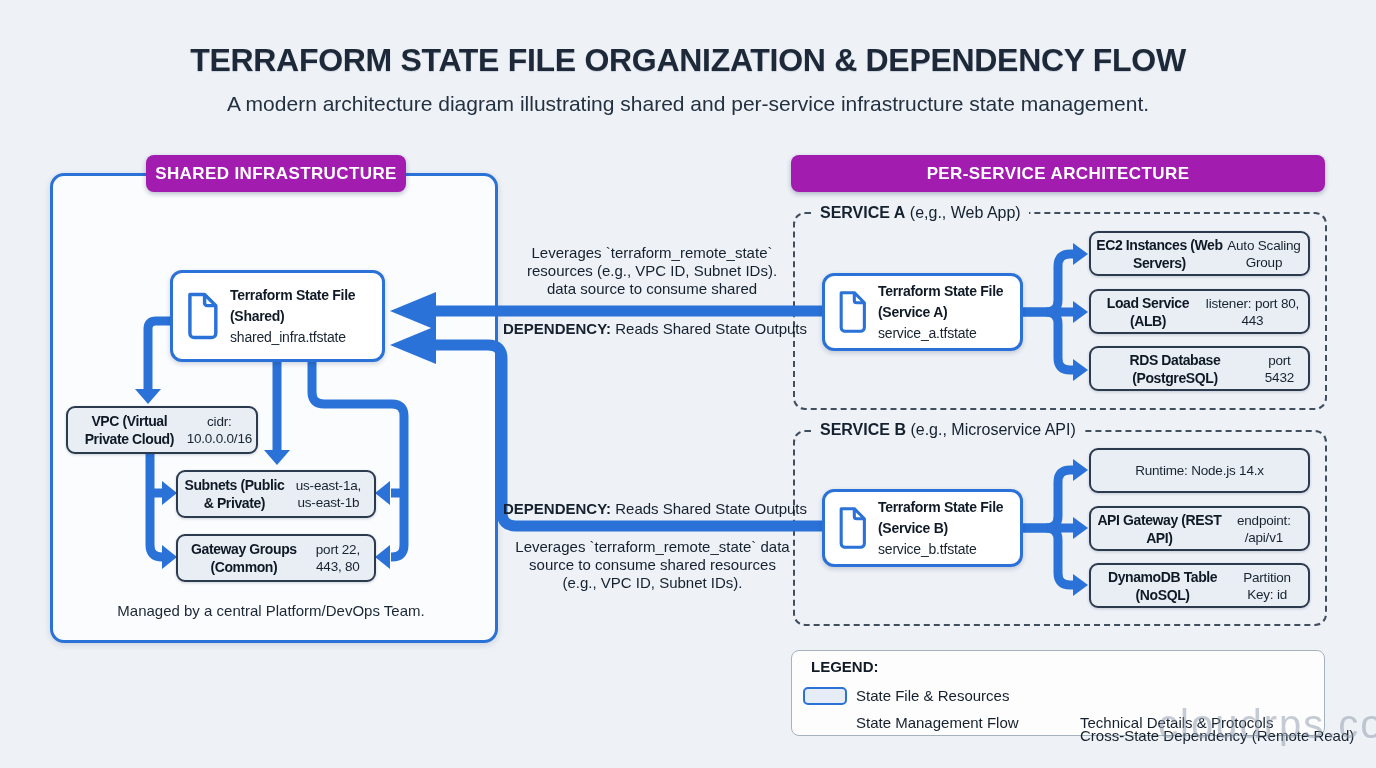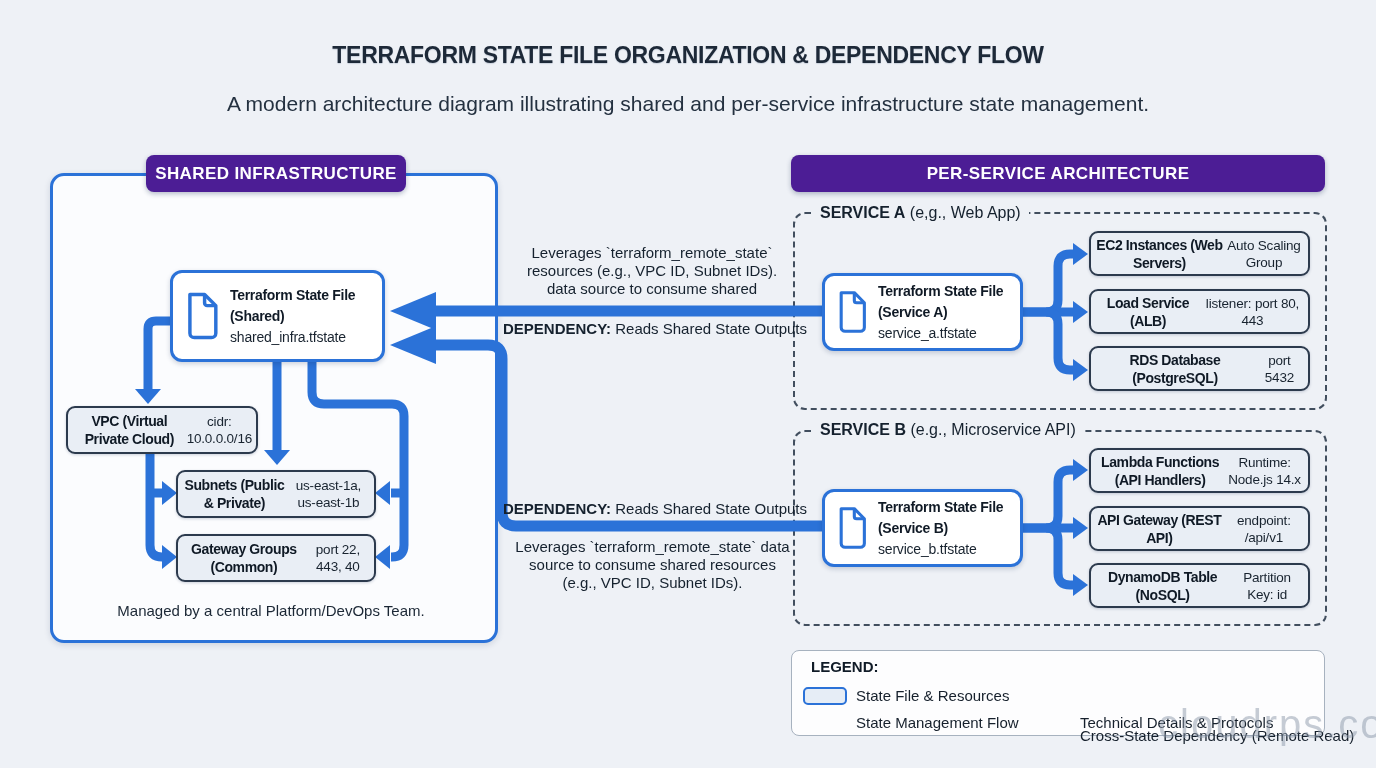--- a/index.html
+++ b/index.html
@@ -6,35 +6,35 @@
   body{
     width:1376px;height:768px;position:relative;overflow:hidden;
     background:#eef1f6;
     font-family:"Liberation Sans","DejaVu Sans",sans-serif;
     color:#15212e;
   }
   .abs{position:absolute;}
   
   .title{
     top:42px;left:0;width:100%;text-align:center;
-    font-size:23px;font-weight:bold;letter-spacing:-0.3px;color:#1d2938;
+    font-size:32px;font-weight:bold;letter-spacing:-0.3px;color:#1d2938;
     text-shadow:0 1px 1px rgba(180,190,205,.6);
   }
   .subtitle{
     top:92px;left:0;width:100%;text-align:center;
     font-size:21px;color:#243140;
   }
   
   .shared-container{
     left:50px;top:173px;width:442px;height:464px;
     background:#fbfcfe;border:3px solid #2b72d8;border-radius:14px;
     box-shadow:0 2px 6px rgba(30,50,90,.15);z-index:1;
   }
   .chip{
-    background:#4c1d95;border-radius:8px;color:#ffffff;
+    background:#a21caf;border-radius:8px;color:#ffffff;
     font-weight:bold;font-size:17px;letter-spacing:.4px;
     display:flex;align-items:center;justify-content:center;
     box-shadow:0 2px 5px rgba(20,40,80,.3);z-index:3;
   }
   .dashed-container{
     border:2px dashed #414e5e;border-radius:12px;z-index:1;
   }
   .svc-label{
     z-index:3;background:#eef1f6;padding:0 8px;font-size:16px;color:#15212e;
     white-space:nowrap;
@@ -161,21 +161,21 @@
 <div class="abs resbox" style="left:66px;top:406px;width:192px;height:48px;">
   <div class="t">VPC (Virtual Private Cloud)</div>
   <div class="d">cidr: 10.0.0.0/16</div>
 </div>
 <div class="abs resbox" style="left:176px;top:470px;width:200px;height:48px;">
   <div class="t">Subnets (Public &amp; Private)</div>
   <div class="d">us-east-1a, us-east-1b</div>
 </div>
 <div class="abs resbox" style="left:176px;top:534px;width:200px;height:48px;">
   <div class="t">Gateway Groups (Common)</div>
-  <div class="d">port 22, 443, 40</div>
+  <div class="d">port 22, 443, 80</div>
 </div>
 <div class="abs caption">Managed by a central Platform/DevOps Team.</div>
 
 <div class="abs statebox" style="left:822px;top:273px;width:201px;height:78px;">
   <svg class="file-icon" width="34" height="46" viewBox="0 0 44 56">
     <path d="M8 3 h17 l13 13 v32 a5 5 0 0 1 -5 5 H13 a5 5 0 0 1 -5 -5 z" fill="#ffffff" stroke="#2b72d8" stroke-width="4" stroke-linejoin="round"></path>
     <path d="M25 4 v9 a3 3 0 0 0 3 3 h9" fill="none" stroke="#2b72d8" stroke-width="4" stroke-linejoin="round"></path>
   </svg>
   <div class="txt">
     <div class="tt">Terraform State File</div>
@@ -201,21 +201,20 @@
     <path d="M8 3 h17 l13 13 v32 a5 5 0 0 1 -5 5 H13 a5 5 0 0 1 -5 -5 z" fill="#ffffff" stroke="#2b72d8" stroke-width="4" stroke-linejoin="round"></path>
     <path d="M25 4 v9 a3 3 0 0 0 3 3 h9" fill="none" stroke="#2b72d8" stroke-width="4" stroke-linejoin="round"></path>
   </svg>
   <div class="txt">
     <div class="tt">Terraform State File</div>
     <div class="tt">(Service B)</div>
     <div class="fn">service_b.tfstate</div>
   </div>
 </div>
 <div class="abs resbox" style="left:1089px;top:448px;width:221px;height:45px;">
-  <div class="t">Lambda Functions (API Handlers)</div>
   <div class="d">Runtime: Node.js 14.x</div>
 </div>
 <div class="abs resbox" style="left:1089px;top:506px;width:221px;height:45px;">
   <div class="t">API Gateway (REST API)</div>
   <div class="d">endpoint: /api/v1</div>
 </div>
 <div class="abs resbox" style="left:1089px;top:563px;width:221px;height:45px;">
   <div class="t">DynamoDB Table (NoSQL)</div>
   <div class="d">Partition Key: id</div>
 </div>

